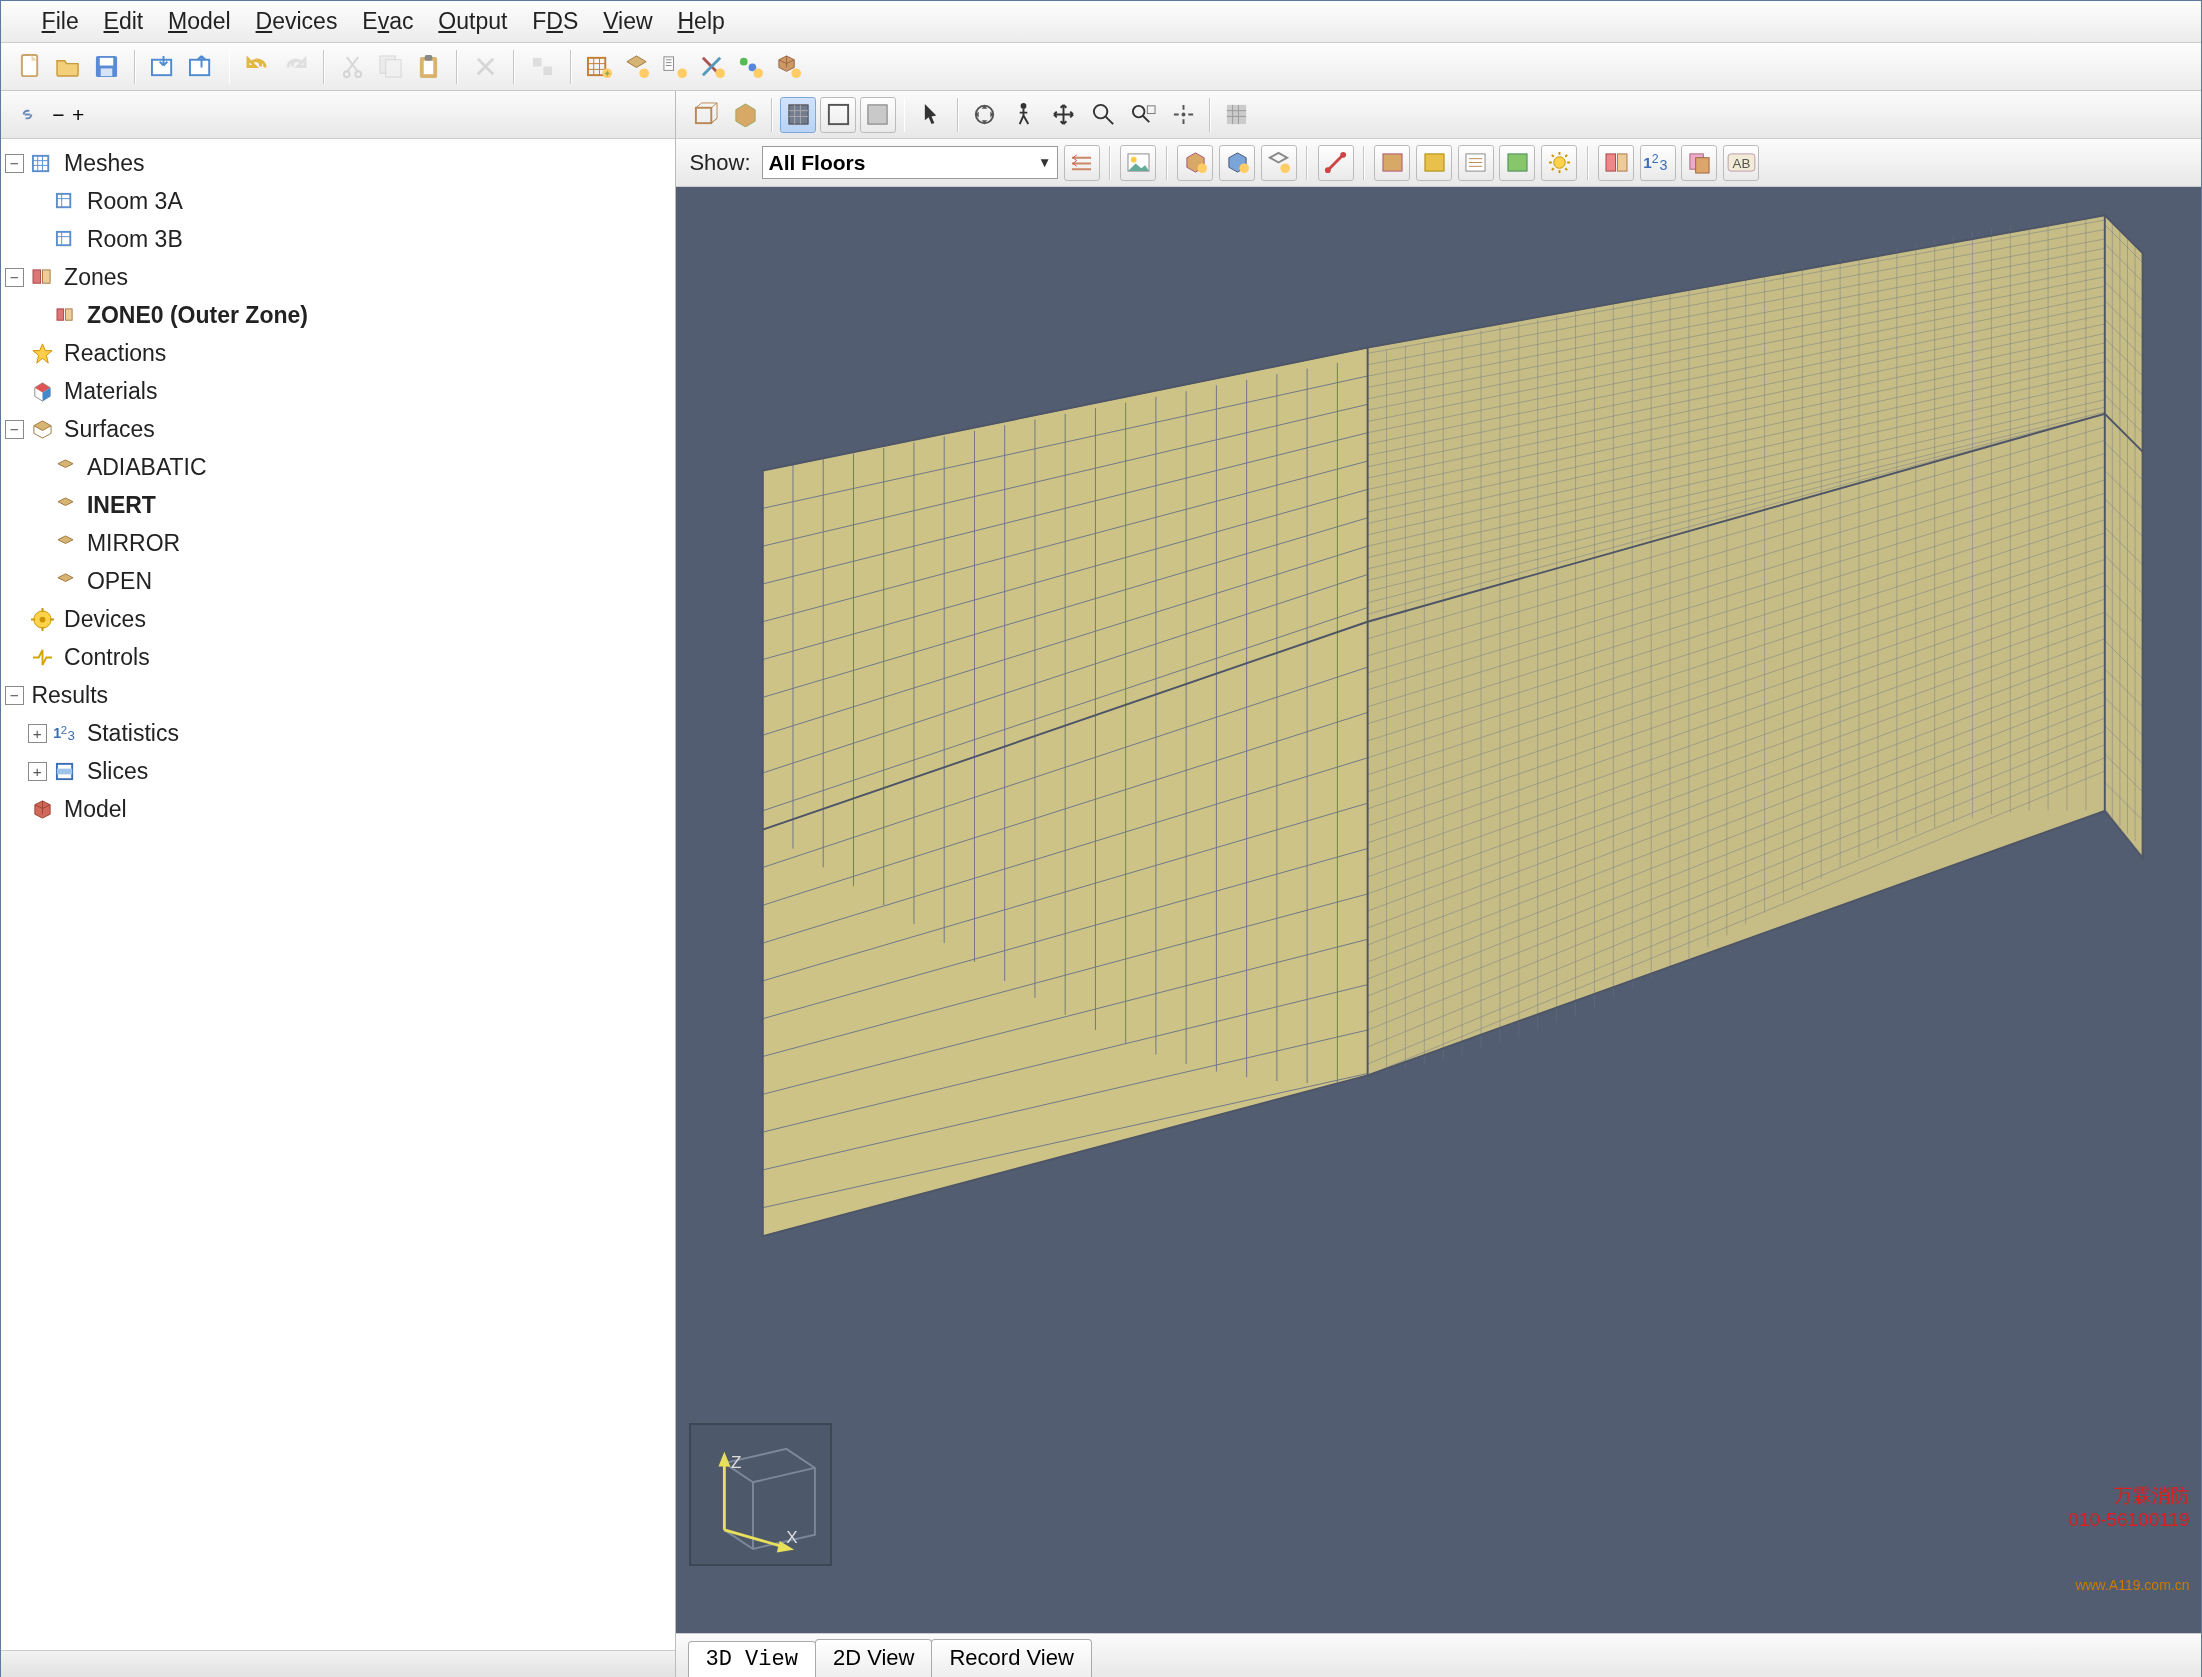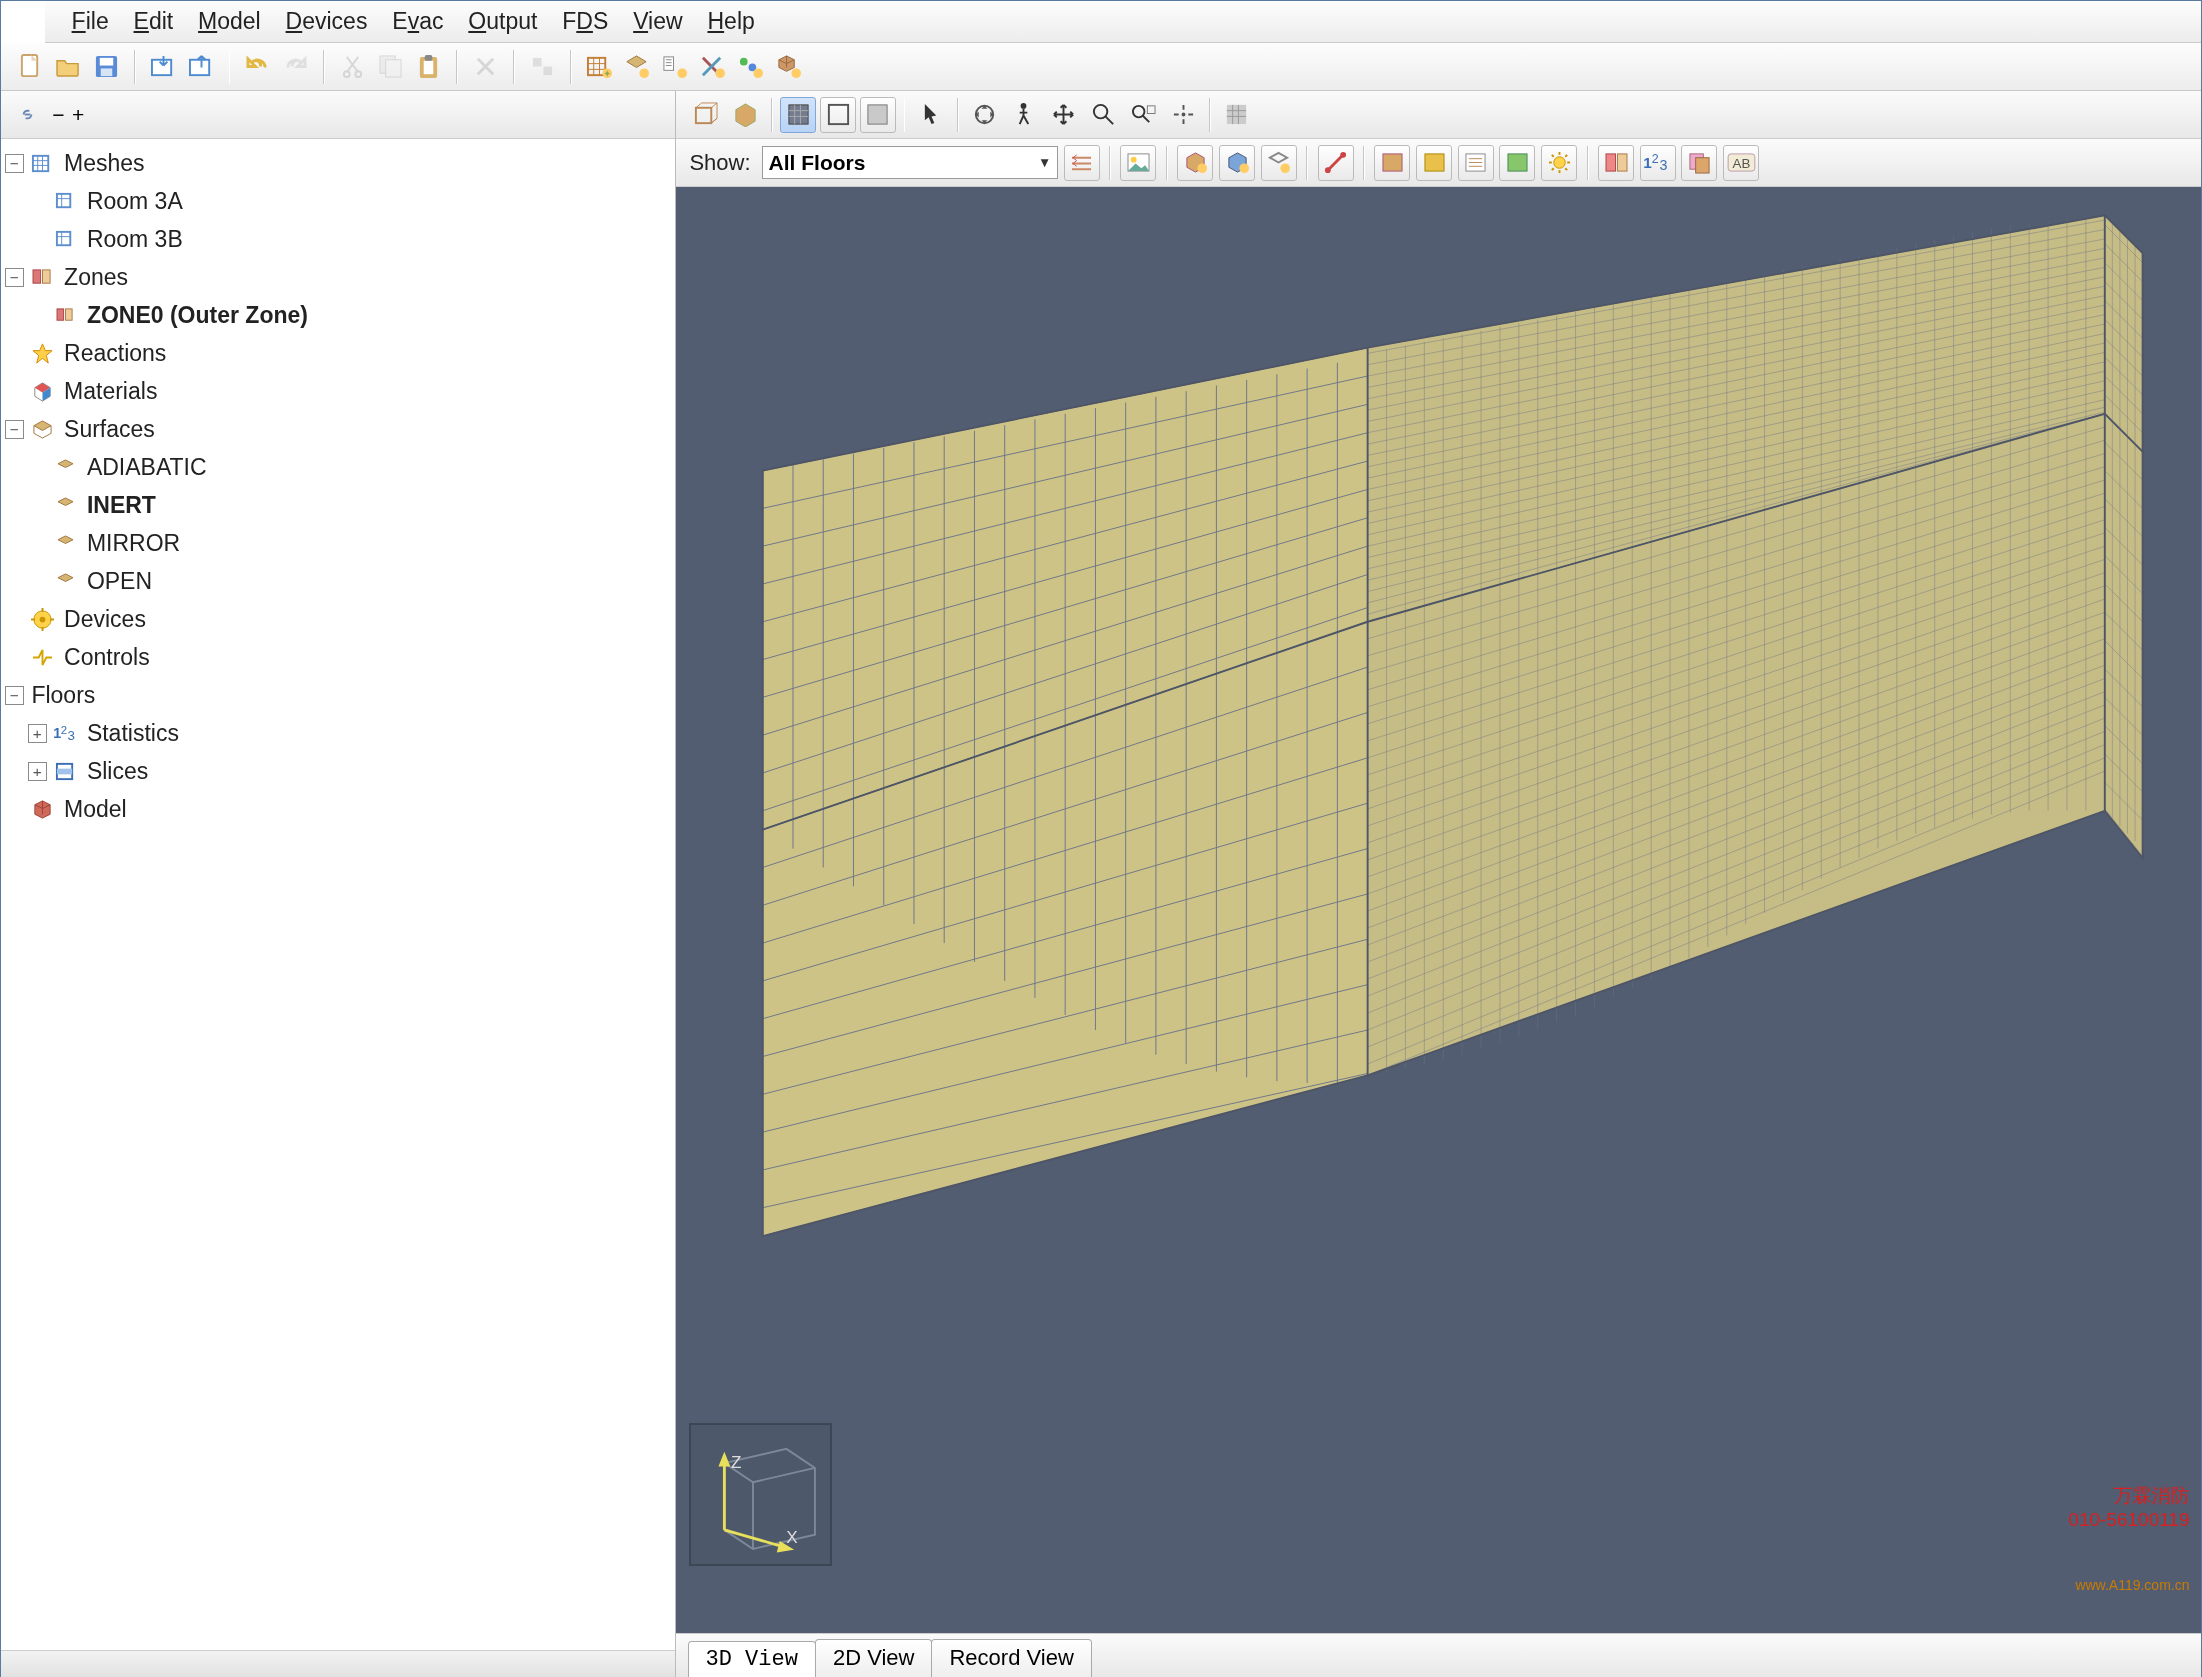--- a/index.html
+++ b/index.html
@@ -9,21 +9,21 @@
   
   .titlebar { height: 50px; background: linear-gradient(#f5f9fe, #dce8f6); display: flex; align-items: center; padding: 0 5.7px; border-bottom: 1px solid #bcd0e8; }
   .titlebar .app-icon { width: 29px; height: 29px; margin-right: 11.5px; display:flex;align-items:center;justify-content:center;}
   .titlebar .title-text { font-size: 23px; color: #333; flex: 1; }
   .win-btns { display: flex; gap: 1.9px; }
   .win-btn { width: 52px; height: 32.5px; border: 1px solid #a9b8cf; border-radius: 2.9px; background: linear-gradient(#f8fafc,#e1e9f4); display:flex;align-items:center;justify-content:center;}
   .win-btn.close { background: linear-gradient(#e47a6f,#c84b3a); width: 76px; border-color:#963; }
   .win-btn svg { display:block; }
 
   
-  .menubar { height: 42px; background: linear-gradient(#fdfdfd,#ececec); border-bottom: 1px solid #ccc; display: flex; align-items: center; padding: 0 17px; gap: 5.7px; margin-left: 44px;}
+  .menubar { height: 42px; background: linear-gradient(#fdfdfd,#ececec); border-bottom: 1px solid #ccc; display: flex; align-items: center; padding: 0 31px; gap: 5.7px;}
   .menubar .menu-item { padding: 3.8px 9.6px; font-size: 23px; color: #222; cursor: default; }
   .menubar .menu-item span.u { text-decoration: underline; }
 
   
   .toolbar { height: 48px; background: linear-gradient(#fdfdfd,#ececec); border-bottom:1px solid #c8c8c8; display:flex; align-items:center; padding:0 11.5px; gap:1.9px;}
   .tb-sep { width:1.9px; height:34px; background:#c6c6c6; margin:0 7.6px; border-right:1px solid #fff;}
   .tb-btn { width:36px; height:36px; border:1px solid transparent; border-radius:2.9px; display:flex;align-items:center;justify-content:center;}
   .tb-btn.disabled{opacity:.4;}
 
   
@@ -399,21 +399,21 @@
                   <svg width="23" height="19" viewBox="0 0 24 20">
                     <path d="M2 10h6l4-8v16l4-8h6" fill="none" stroke="#d6a400" stroke-width="2"></path>
                   </svg>
                 </span>
                 <span class="lbl">Controls</span>
               </div>
             </li>
           <li>
               <div class="row">
                 <span class="tw">−</span>
-                <span class="lbl" style="margin-left:3.8px">Floors</span>
+                <span class="lbl" style="margin-left:3.8px">Results</span>
               </div>
             <ul>
               <li>
                   <div class="row">
                     <span class="sp"></span>
                     <span class="tw">+</span>
                     <span class="ic">
                       <svg width="25" height="19" viewBox="0 0 26 20" style="font-size:24px">
                         <text x="0" y="15" font-size="15" fill="#3b6db5" font-weight="bold">1</text>
                         <text x="8" y="11" font-size="12" fill="#3b6db5">2</text>

